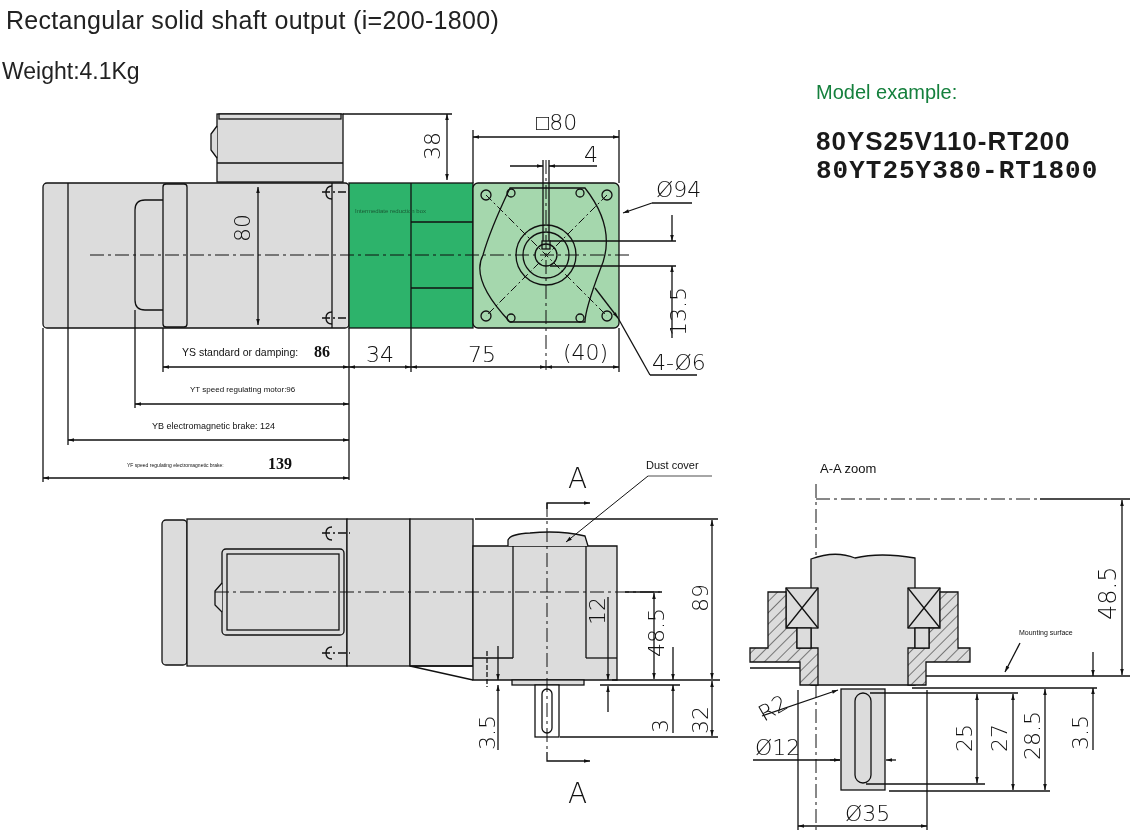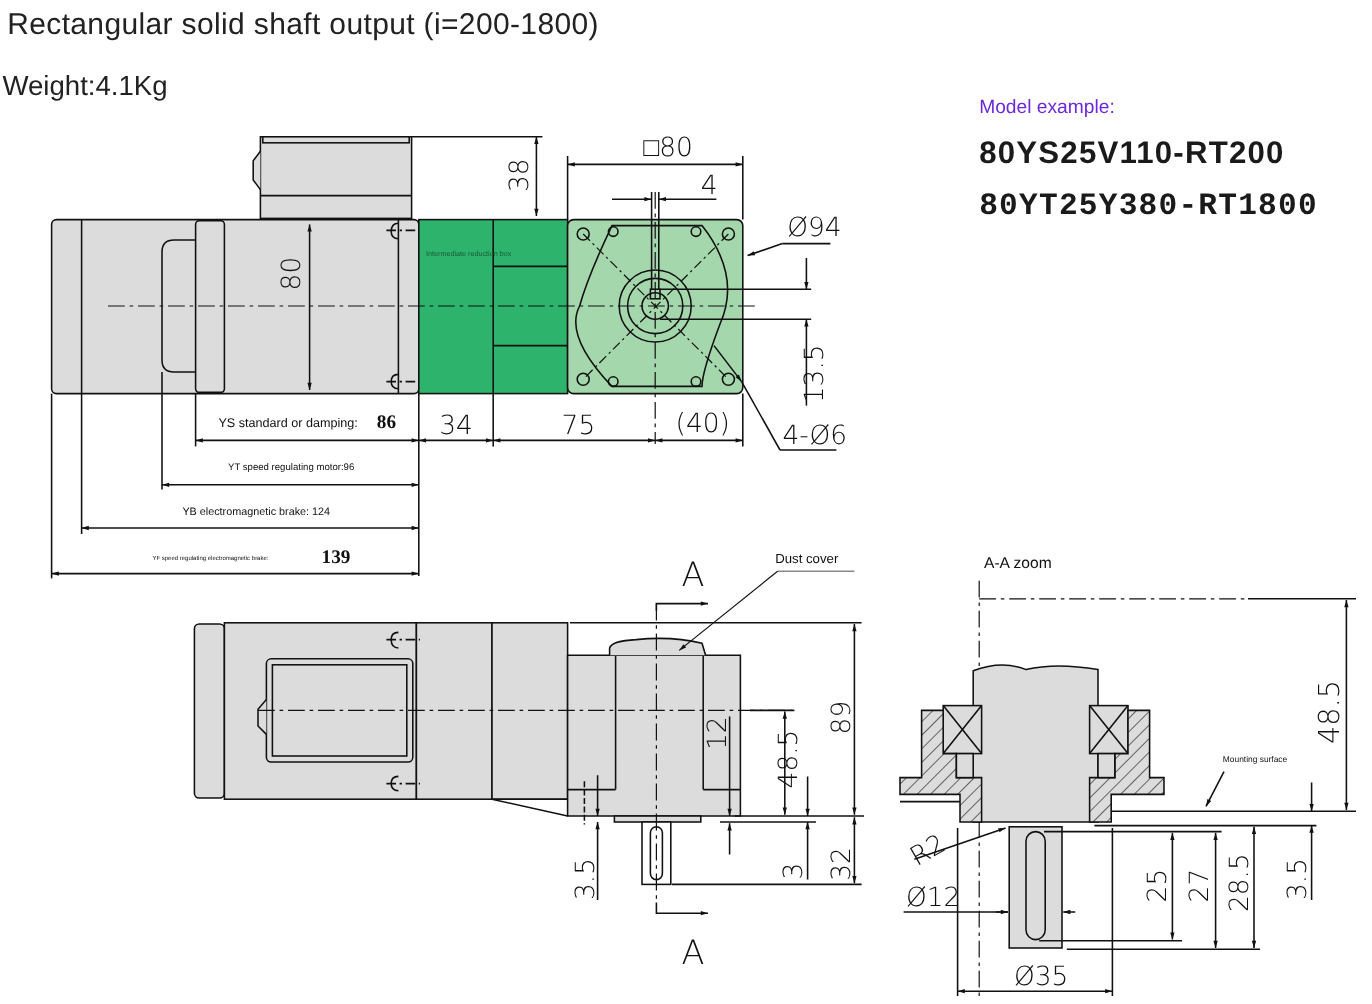--- a/index.html
+++ b/index.html
@@ -1,21 +1,21 @@
 <!DOCTYPE html>
 <html><head>
 <meta charset="utf-8">
 <style>
   html, body { margin: 0; padding: 0; background: #ffffff; }
   body { width: 1143px; height: 837px; position: relative; overflow: hidden; font-family: "Liberation Sans", "DejaVu Sans", sans-serif; color: #1a1a1a; }
   .title { position: absolute; left: 6px; top: 6px; font-size: 25px; letter-spacing: 0.3px; color: #222; }
   .weight { position: absolute; left: 2px; top: 58px; font-size: 23px; color: #222; }
-  .model-label { position: absolute; left: 816px; top: 81px; font-size: 16px; color: #6d28d9; }
+  .model-label { position: absolute; left: 816px; top: 81px; font-size: 20px; color: #15803d; }
   .model-line { position: absolute; left: 816px; font-size: 26px; font-weight: 600; letter-spacing: 1px; color: #1a1a1a; }
-  .model-1 { top: 112px; text-align: center; }
+  .model-1 { top: 126px; text-align: center; }
   .model-2 { top: 156px; font-family: Liberation Mono, monospace; }
   svg.drawing { position: absolute; left: 0; top: 0; }
   .dim { font-family: "DejaVu Sans", sans-serif; font-weight: 200; }
 </style>
 </head>
 <body>
 
 <div class="title">Rectangular solid shaft output (i=200-1800)</div>
 <div class="weight">Weight:4.1Kg</div>
 <div class="model-label">Model example:</div>

